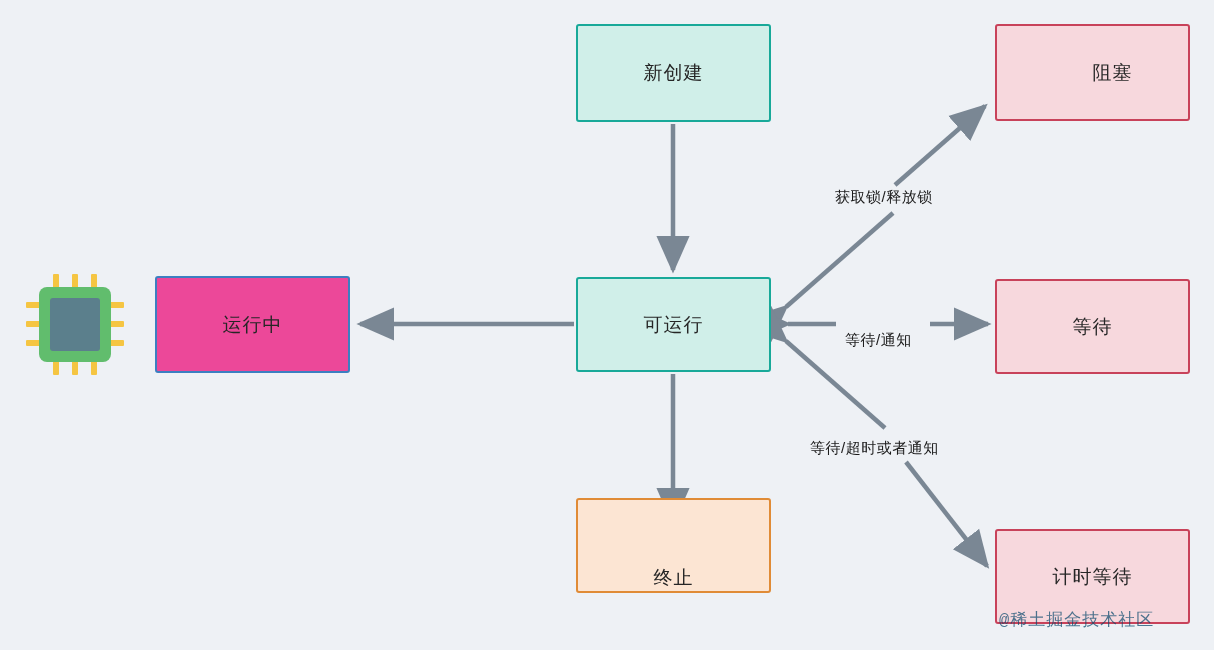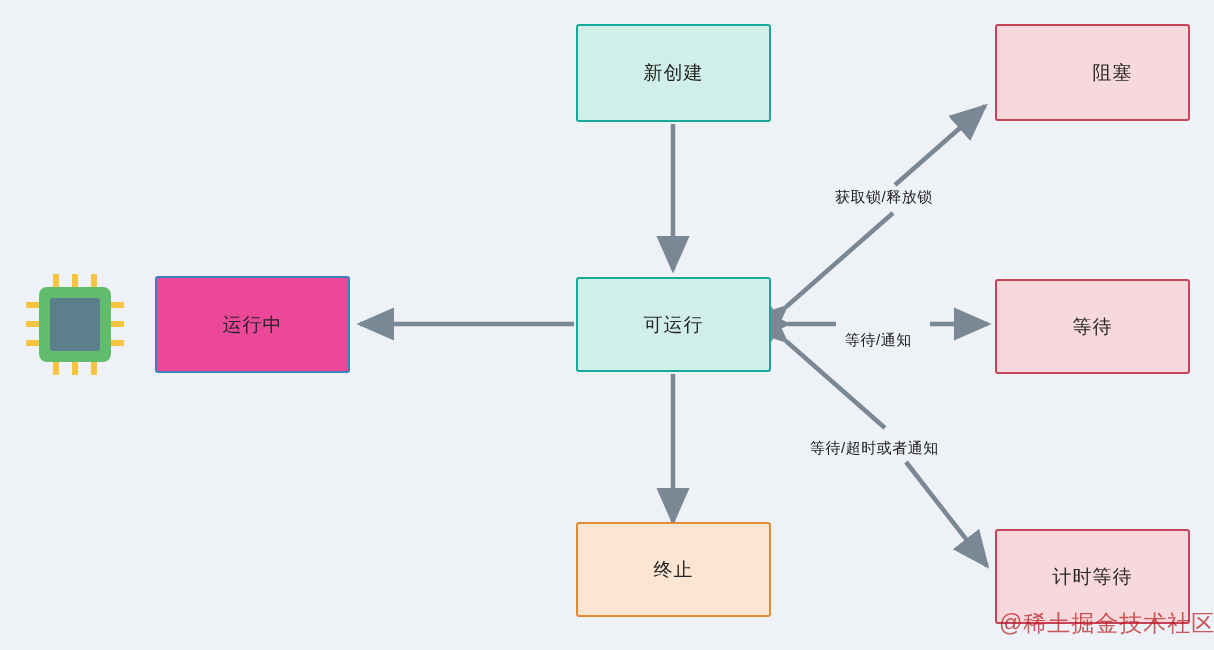--- a/index.html
+++ b/index.html
@@ -18,21 +18,21 @@
     border-width:2px;border-style:solid;
     border-radius:3px;
     font-size:19px;
     color:#262626;
     letter-spacing:1px;
     z-index:3;
   }
   .node-new      {left:576px;top:24px; width:195px;height:98px; background:#d0efe9;border-color:#18a999;}
   .node-runnable {left:576px;top:277px;width:195px;height:95px; background:#d0efe9;border-color:#18a999;}
   .node-running  {left:155px;top:276px;width:195px;height:97px; background:#ec4899;border-color:#3c7fc1;}
-  .node-terminated{left:576px;top:522px;width:195px;height:95px;background:#fce5d3;border-color:#e08b36;}
+  .node-terminated{left:576px;top:498px;width:195px;height:95px;background:#fce5d3;border-color:#e08b36;align-items:flex-end;}
   .node-blocked  {left:995px;top:24px; width:195px;height:97px; background:#f7d8dd;border-color:#c8425a;padding-left:40px;}
   .node-waiting  {left:995px;top:279px;width:195px;height:95px; background:#f7d8dd;border-color:#c8425a;}
   .node-timed    {left:995px;top:529px;width:195px;height:95px; background:#f7d8dd;border-color:#c8425a;}
 
   .edge-label{
     position:absolute;
     z-index:4;
     font-size:15px;
     color:#1b1b1b;
     white-space:nowrap;
@@ -42,27 +42,28 @@
   }
   .lbl-lock{left:818px;top:187px;margin-left:13px;}
   .lbl-wait{left:841px;top:314px;margin-top:16px;}
   .lbl-timed{left:806px;top:438px;}
 
   .cpu-icon{position:absolute;left:25px;top:272px;width:100px;height:105px;z-index:3;}
 
   .watermark{
     position:absolute;
     left:999px;top:608px;
-    font-size:23px;
-    color:#b91c1c;
+    font-size:17px;
+    color:#0c4a6e;
     opacity:.72;
     white-space:nowrap;
     z-index:6;
     letter-spacing:1px;
     pointer-events:none;
+    font-family:Liberation Mono, monospace;
   }
 </style>
 </head>
 <body>
 
 <svg id="canvas" viewBox="0 0 1214 650" xmlns="http://www.w3.org/2000/svg">
   <defs>
     <marker id="ah" markerWidth="9" markerHeight="9" refX="7.6" refY="4.5" orient="auto" markerUnits="strokeWidth">
       <path d="M0,0.8 L8.4,4.5 L0,8.2 z" fill="#7a8794"></path>
     </marker>

